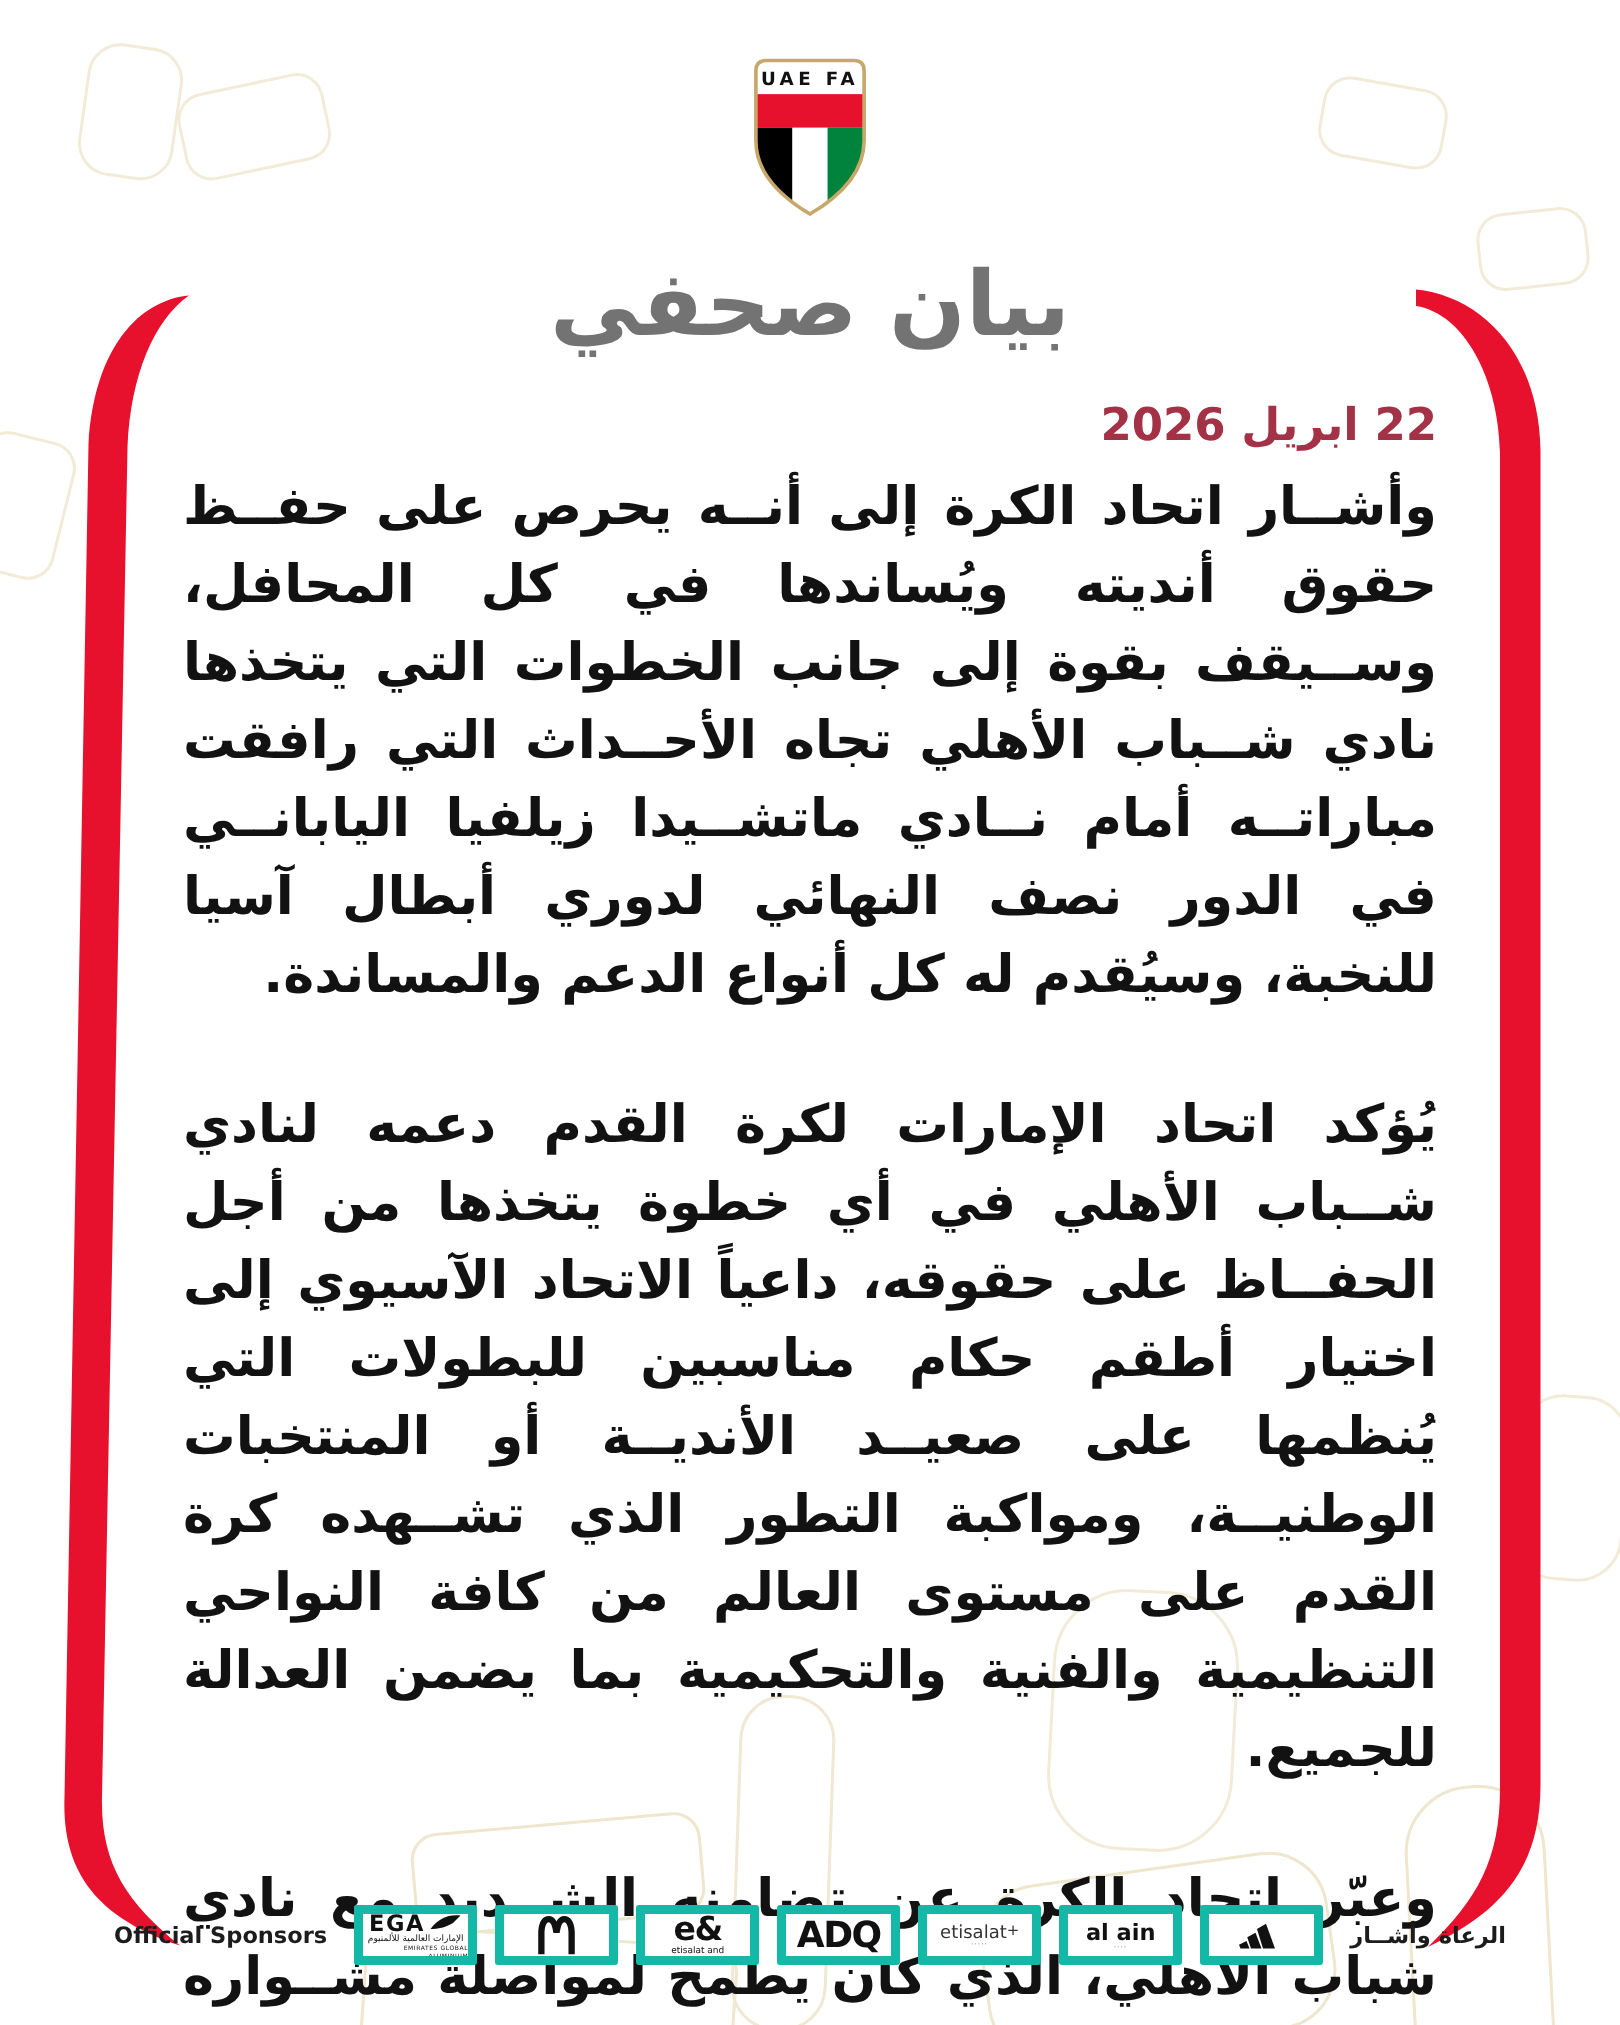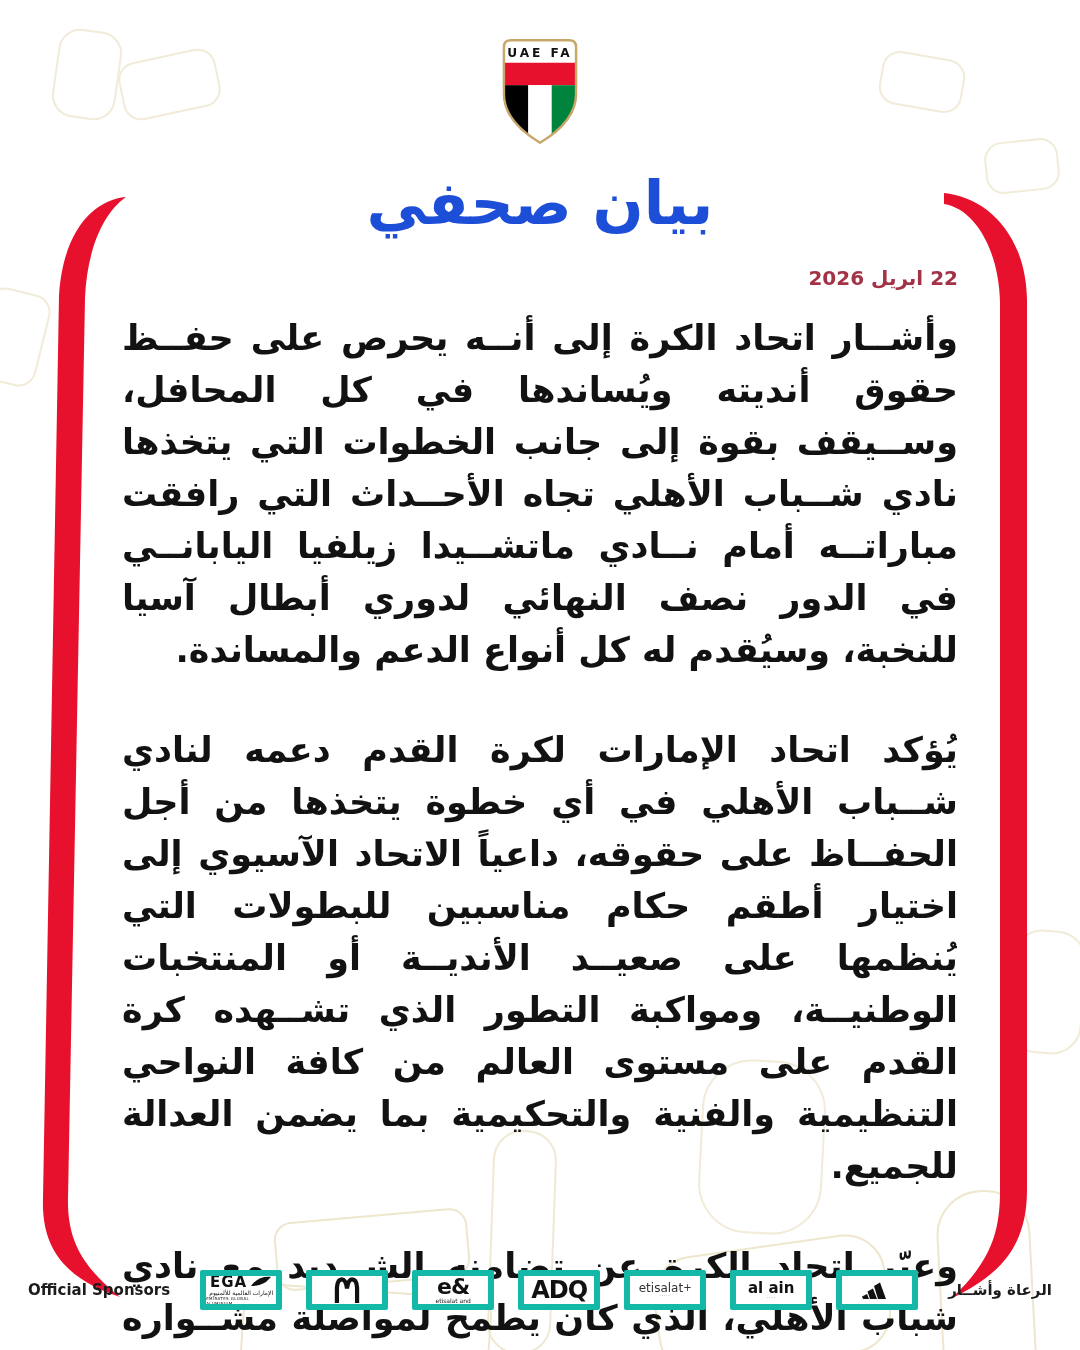--- a/index.html
+++ b/index.html
@@ -26,41 +26,41 @@
   
   .frame-svg{position:absolute;left:0;top:0;width:1080px;height:1350px;}
 
   
   .crest{position:absolute;left:50%;top:36px;transform:translateX(-50%);}
 
   
   .title{
     position:absolute;left:0;top:168px;width:100%;
     text-align:center;direction:rtl;
-    font-size:60px;font-weight:bold;color:#1d4ed8;
+    font-size:60px;font-weight:bold;color:#737373;
     letter-spacing:-1px;
   }
   .date-wrap{position:absolute;left:122px;right:122px;top:266px;direction:rtl;text-align:right;
-    font-size:20px;font-weight:bold;color:#a33246;}
+    font-size:30px;font-weight:bold;color:#a33246;}
 
   
   .body-text{
     position:absolute;left:122px;right:122px;top:312px;
     direction:rtl;
     color:#121212;
     font-size:35px;line-height:52px;font-weight:bold;
     text-align:justify;
   }
   .body-text p{margin:0 0 48px 0;}
   .body-text p:last-child{margin-bottom:0;}
 
   
   .sponsors{
     position:absolute;left:0;right:0;top:1262px;height:56px;
-    display:flex;align-items:center;justify-content:center;gap:24px;
+    display:flex;align-items:center;justify-content:center;gap:12px;text-align:right;
   }
   .sponsor-label{font-size:15px;font-weight:600;color:#1c1c1c;white-space:nowrap;}
   .sponsor-label.en{margin-right:6px;}
   .sponsor-label.ar{direction:rtl;margin-left:6px;font-weight:bold;}
   .sponsor-box{
     width:82px;height:40px;background:#fff;border:6px solid #14b8a6;border-radius:2px;
     display:flex;flex-direction:column;align-items:center;justify-content:center;
     box-sizing:border-box;overflow:hidden;
   }
   .ega-top{display:flex;align-items:center;gap:3px;}

